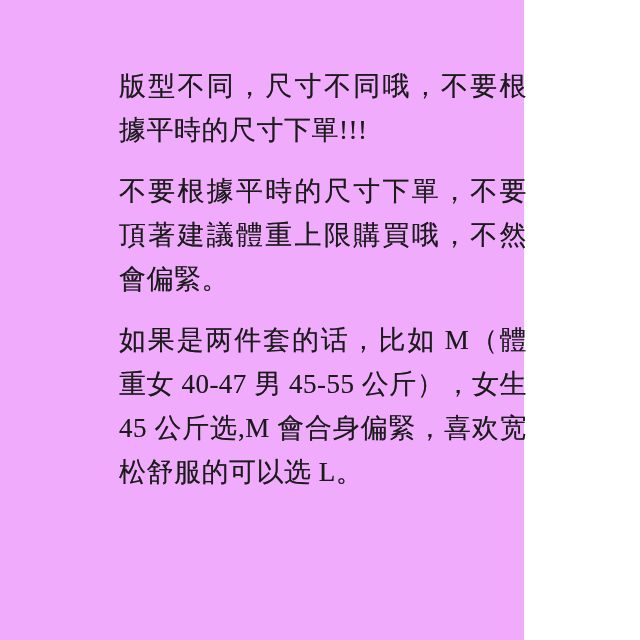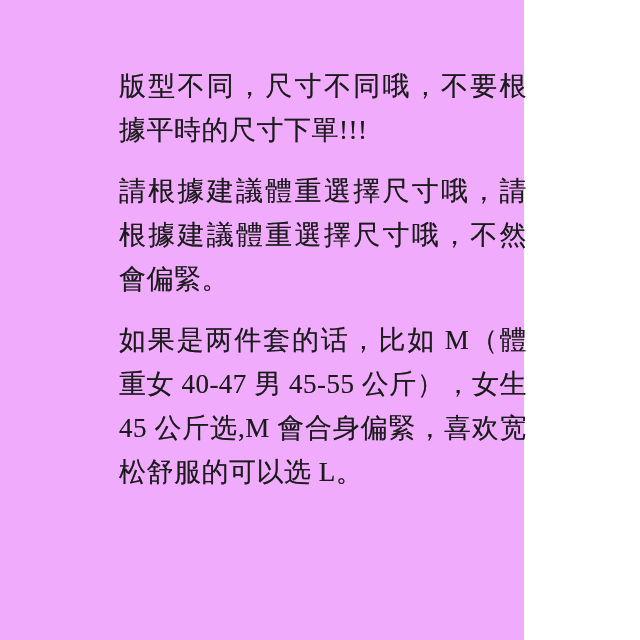--- a/index.html
+++ b/index.html
@@ -38,16 +38,16 @@
   .notice p:last-child {
     margin-bottom: 0;
   }
 </style>
 </head>
 <body>
 
 <div class="page">
   <div class="notice">
     <p>版型不同，尺寸不同哦，不要根據平時的尺寸下單!!!</p>
-    <p>請根據建議體重選擇尺寸哦，請根據建議體重選擇尺寸哦，不然會偏緊。</p>
+    <p>不要根據平時的尺寸下單，不要頂著建議體重上限購買哦，不然會偏緊。</p>
     <p>如果是两件套的话，比如 M（體重女 40-47 男 45-55 公斤），女生 45 公斤选,M 會合身偏緊，喜欢宽松舒服的可以选 L。</p>
   </div>
 </div>
 
 </body></html>

